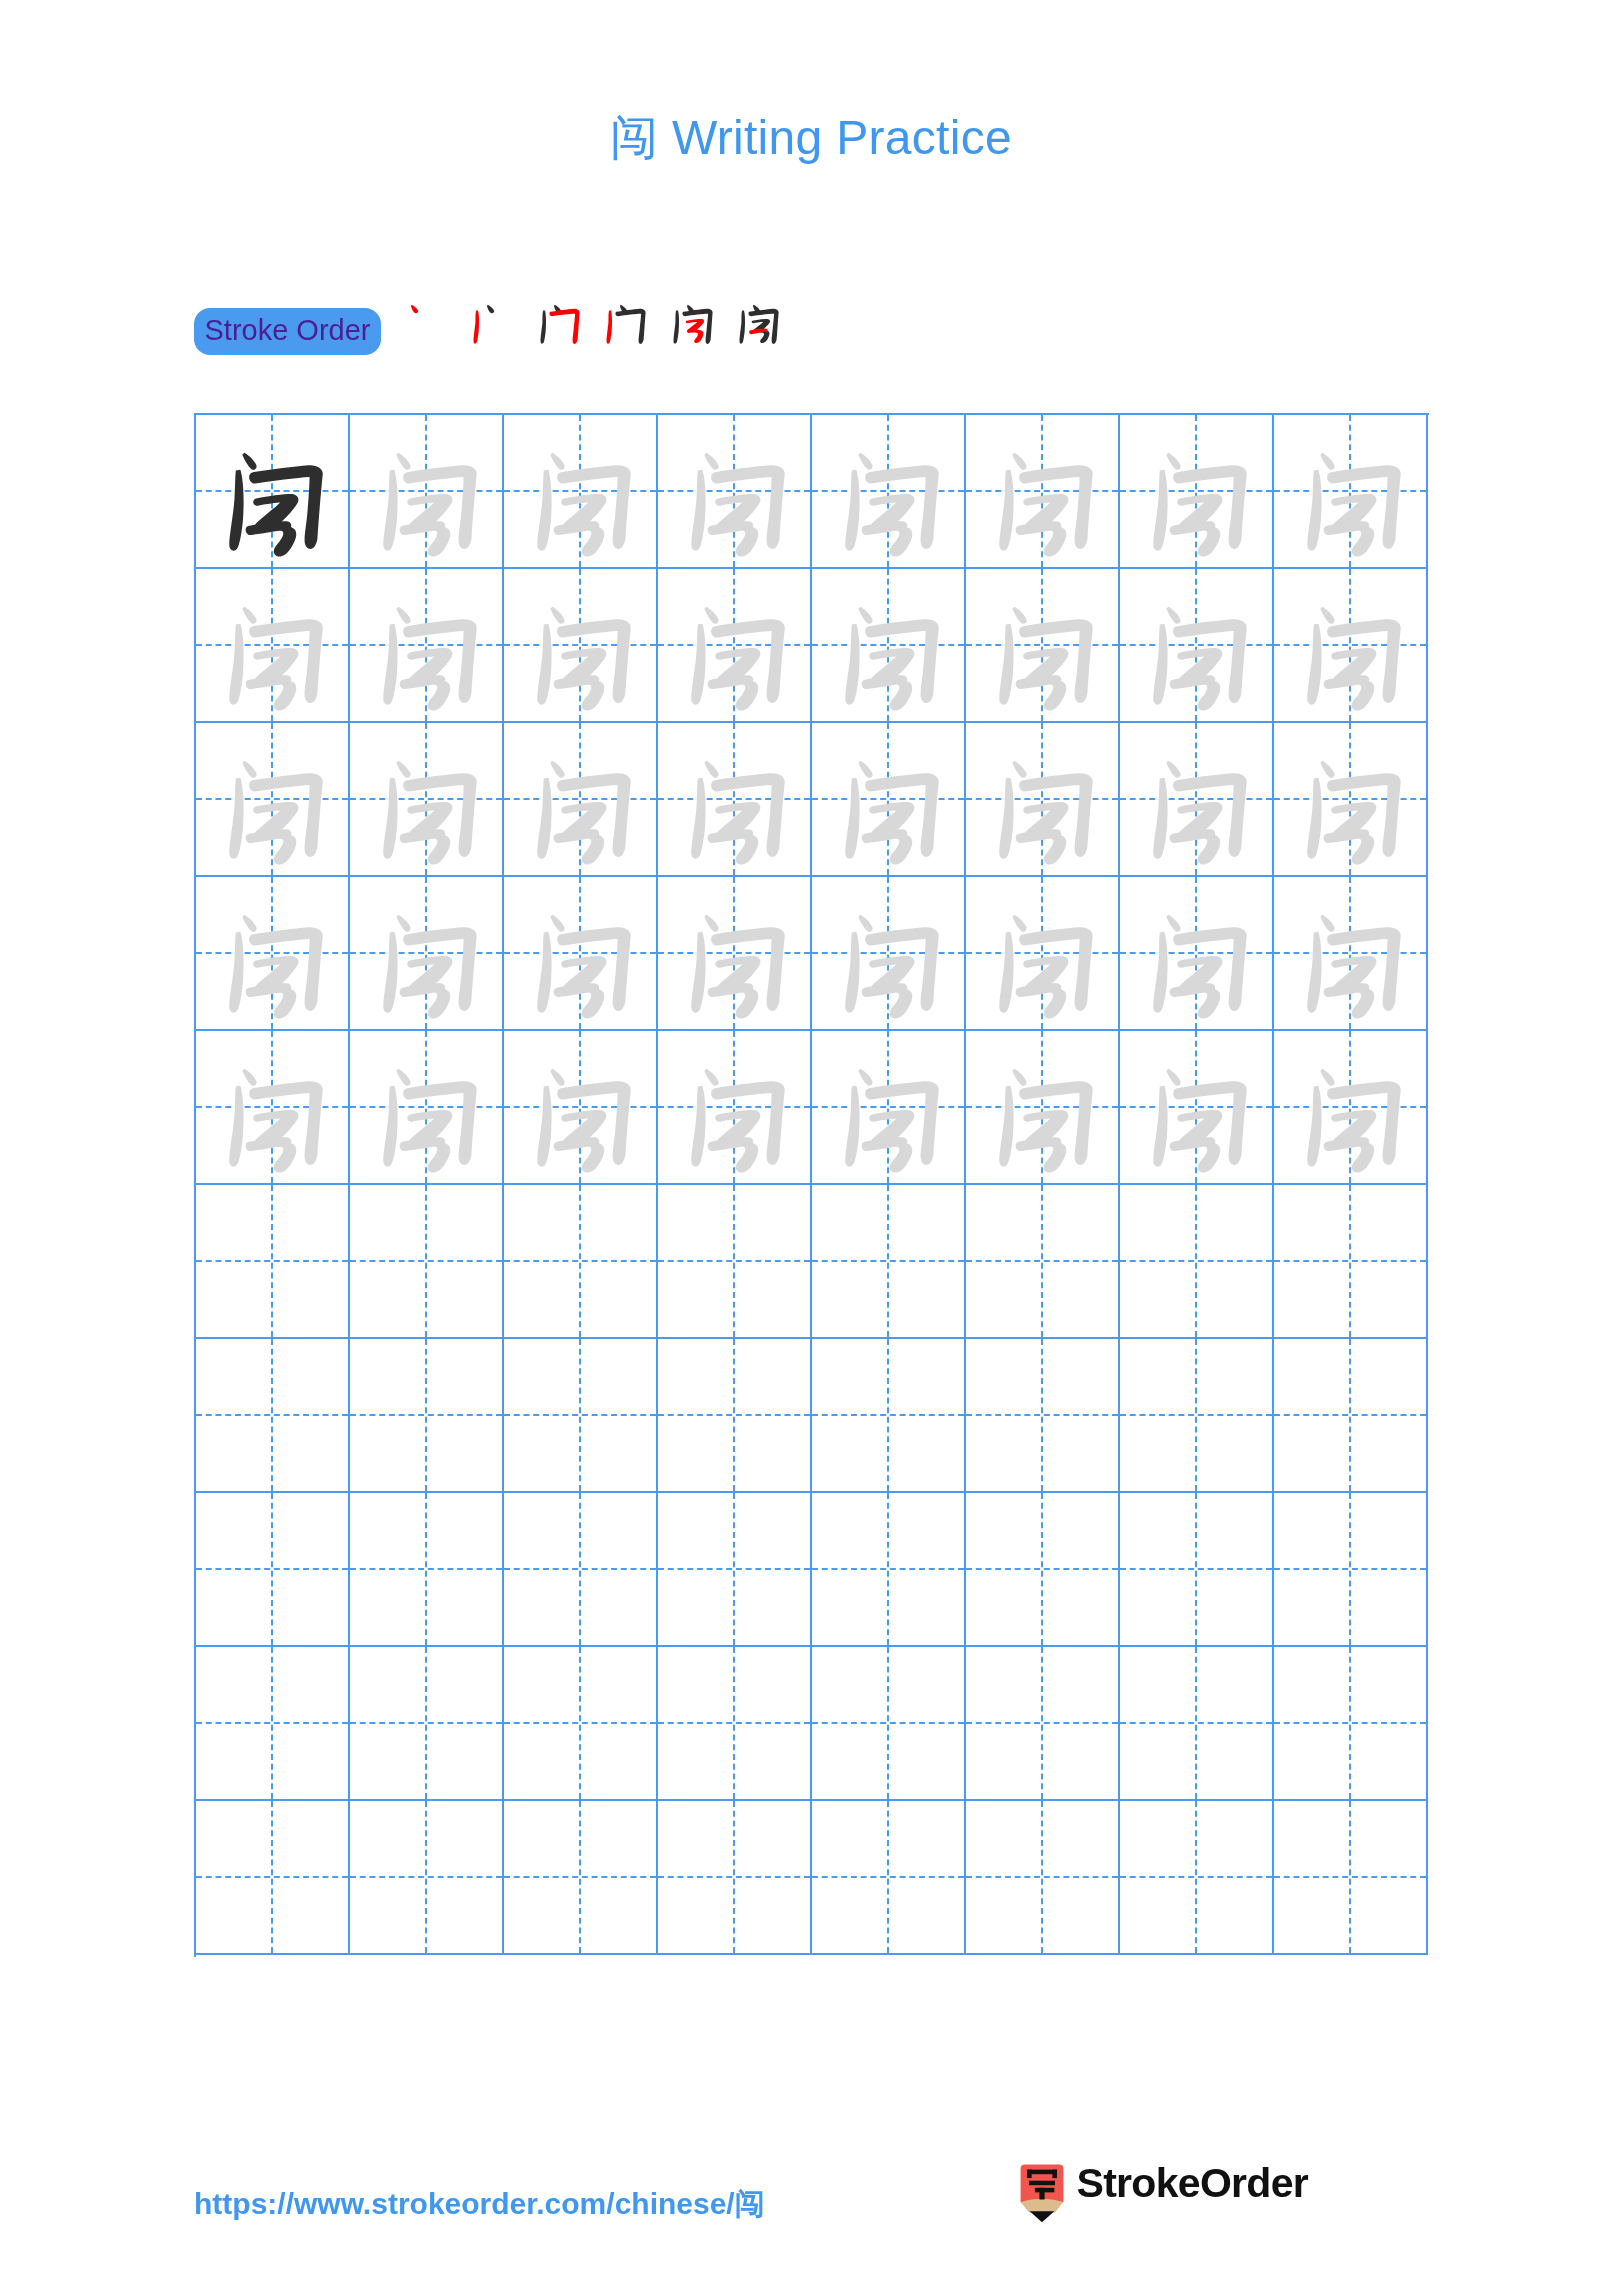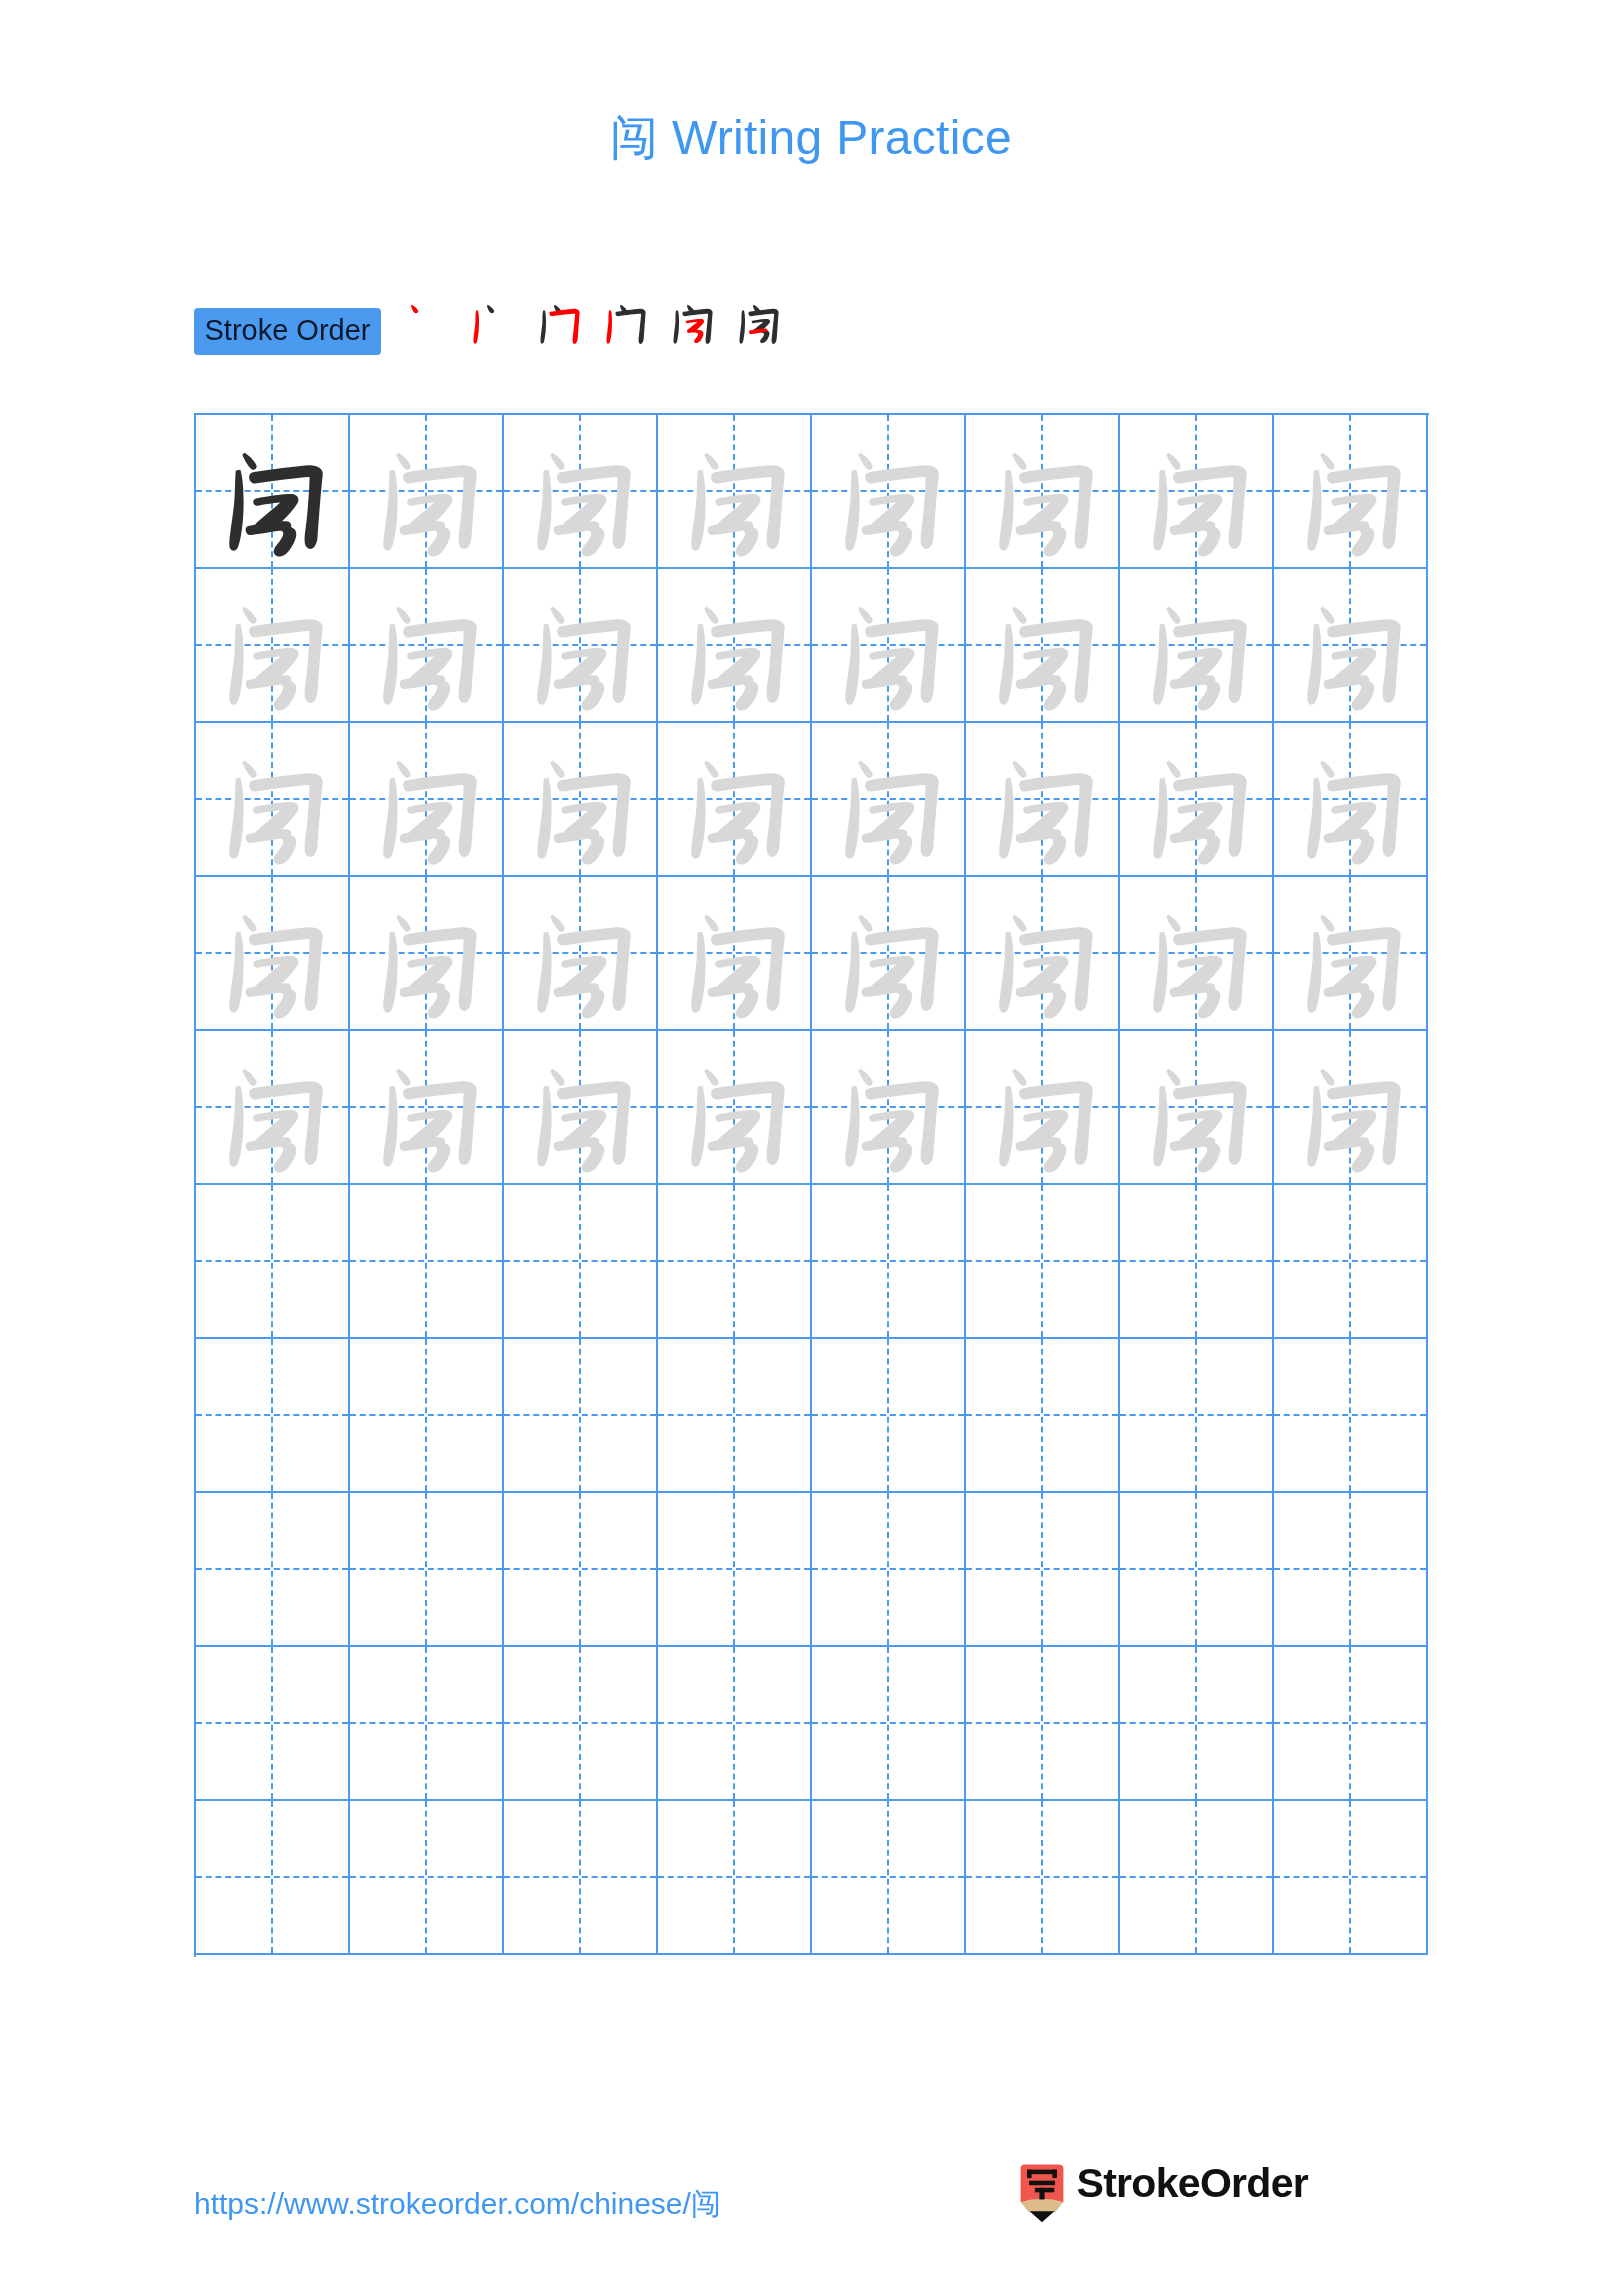--- a/index.html
+++ b/index.html
@@ -33,25 +33,25 @@
   .stroke-order-row {
     position: absolute;
     left: 194px;
     top: 306px;
     display: flex;
     align-items: center;
     height: 51px;
   }
   .stroke-order-badge {
     background: #4a9af0;
-    color: #0f172a;
+    color: #4c1d95;
     font-size: 29px;
     line-height: 1;
     padding: 8.5px 10.5px 9.8px 10.5px;
-    border-radius: 4px;
+    border-radius: 16px;
     white-space: nowrap;
     font-weight: 400;
   }
   .stroke-steps {
     display: flex;
     align-items: flex-start;
     margin-left: 14.4px;
   }
   .stroke-step {
     width: 64px;
@@ -127,20 +127,21 @@
   }
 
   
   .footer-url {
     position: absolute;
     left: 194px;
     top: 2184px;
     font-size: 30px;
     color: #3f97f0;
     white-space: nowrap;
+    font-weight: bold;
   }
   .footer-brand {
     position: absolute;
     left: 1018px;
     top: 2163px;
     display: flex;
     align-items: flex-start;
     height: 59px;
   }
   .brand-logo {

